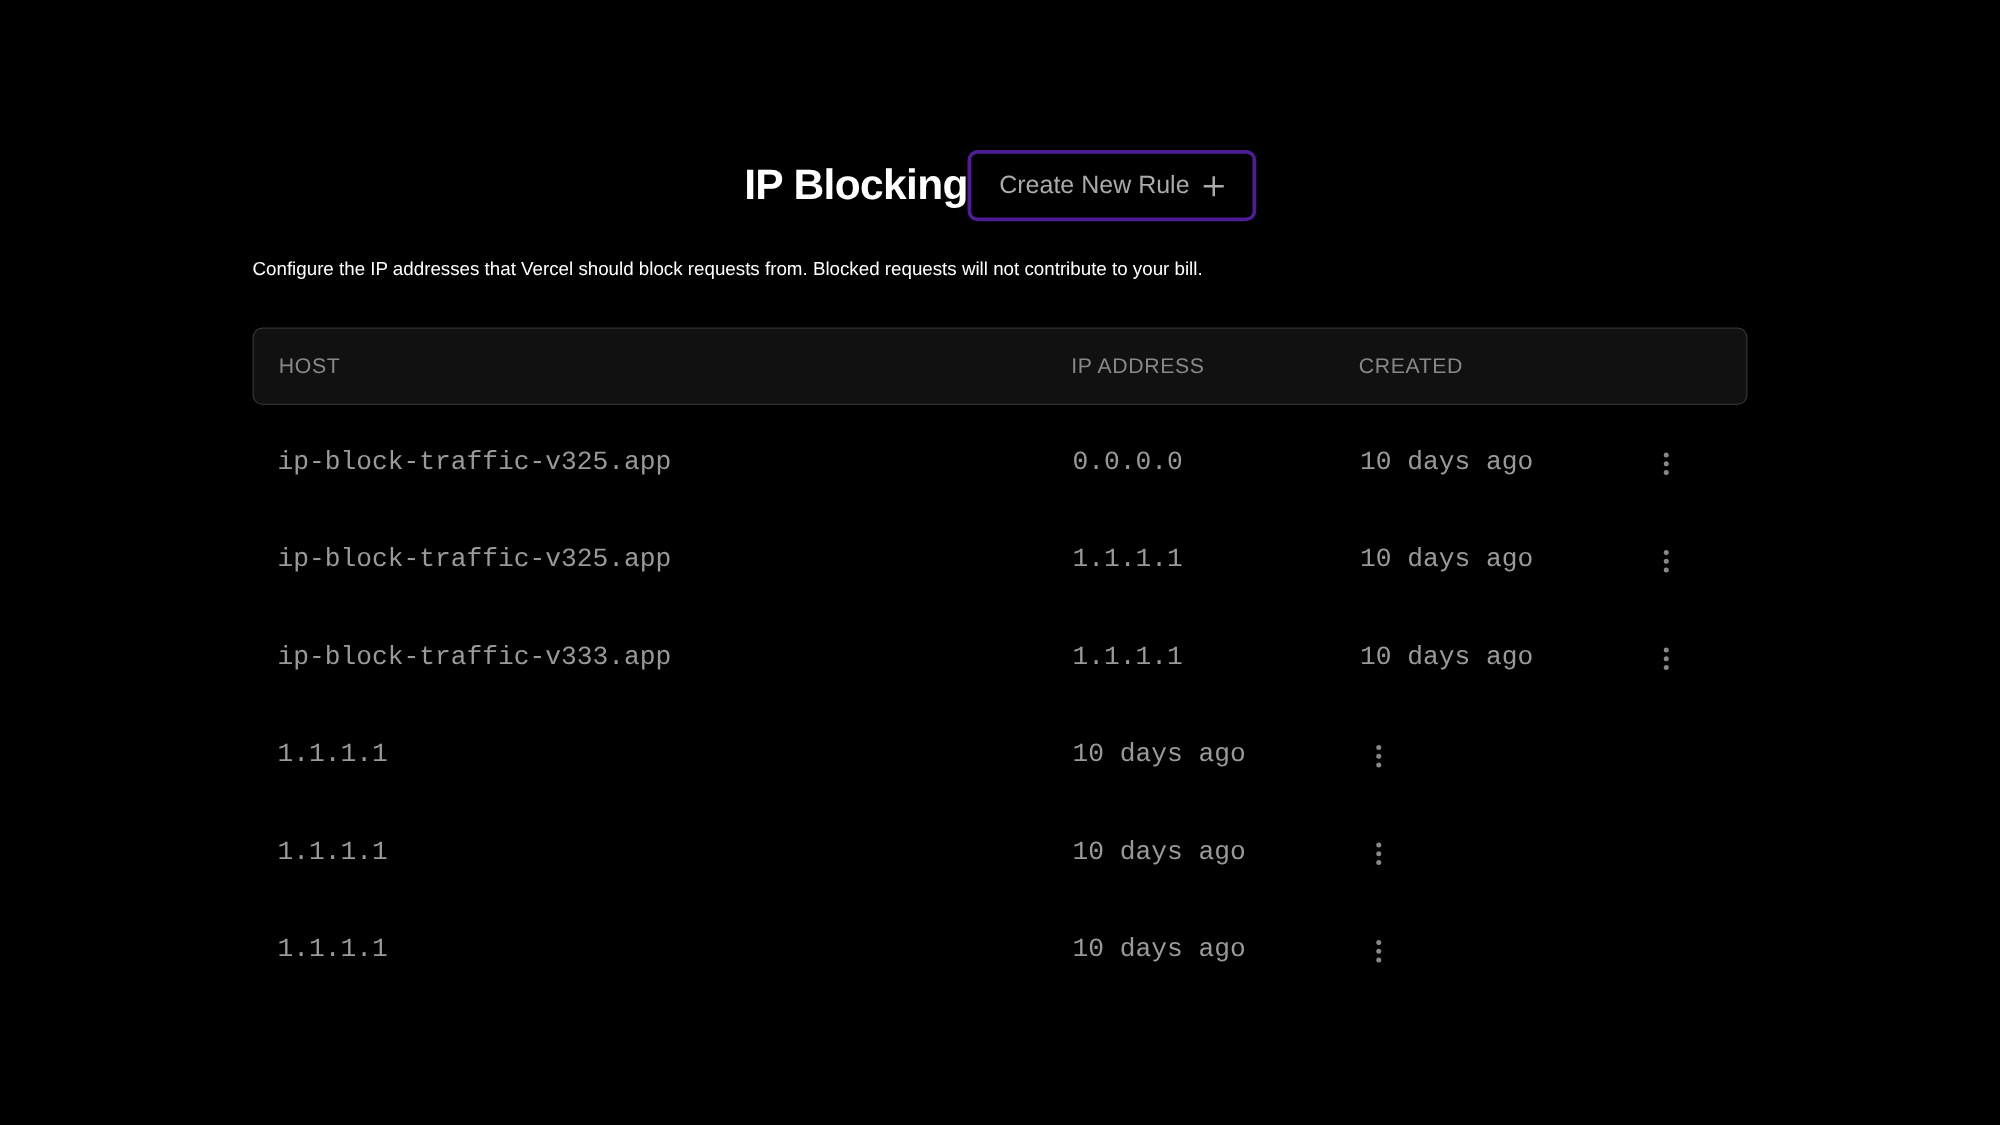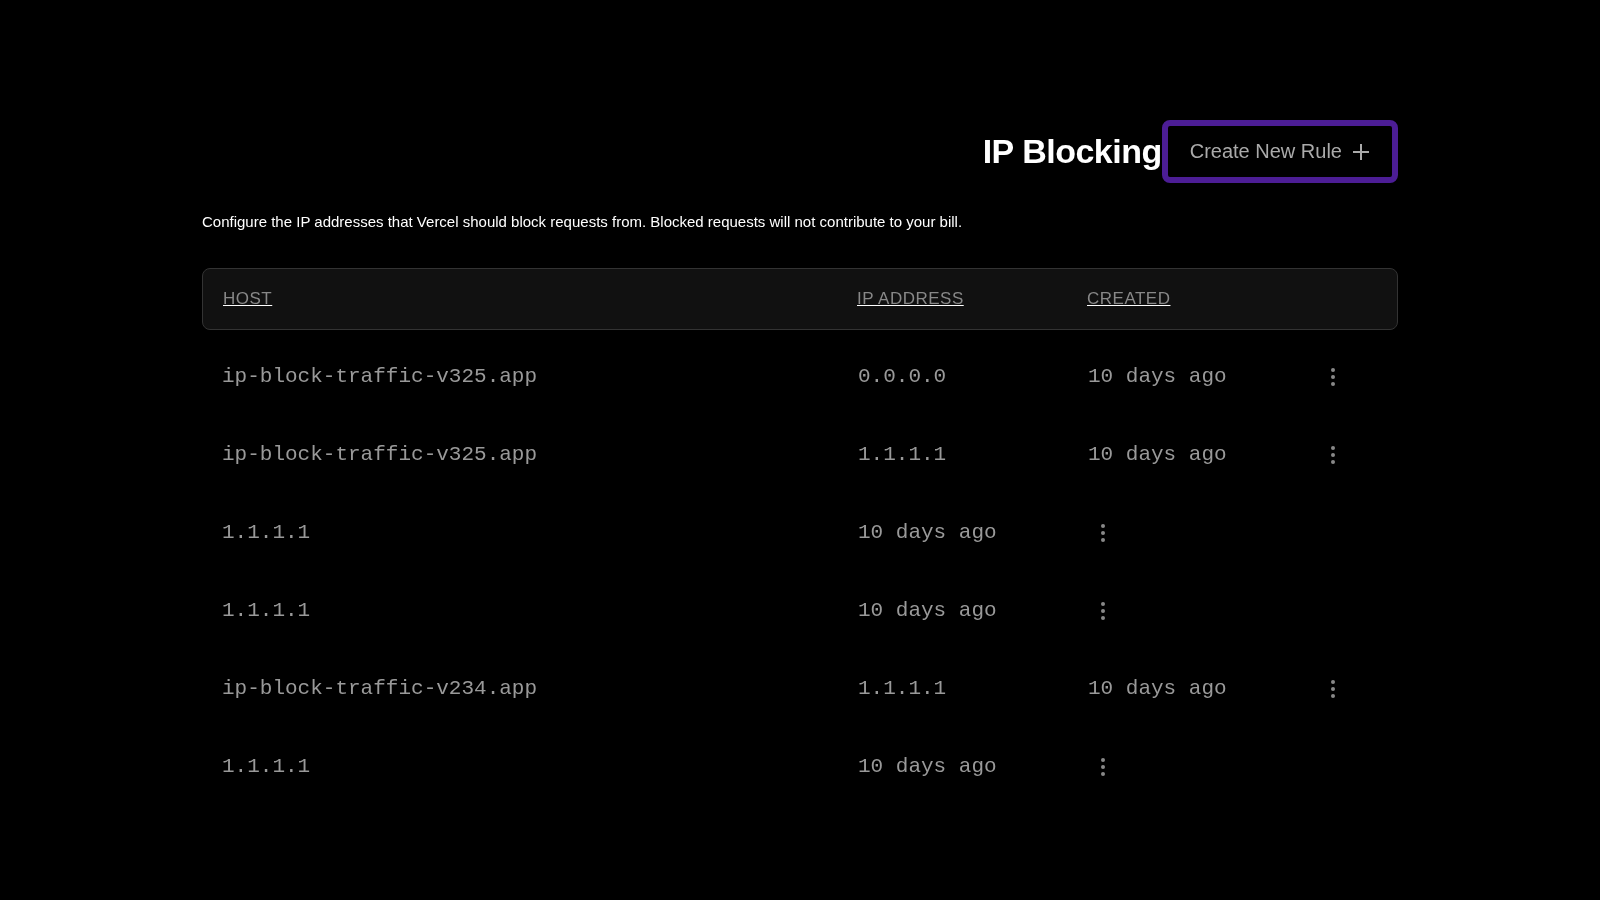--- a/index.html
+++ b/index.html
@@ -17,38 +17,38 @@
     }
     
     .container {
       max-width: 1400px;
       margin: 0 auto;
       padding: 120px 102px 0;
     }
     
     .header-row {
       display: flex;
-      justify-content: flex-end;
+      justify-content: center;
       align-items: center;
       margin-bottom: 28px;
     }
     
     .page-title {
       font-size: 34px;
       font-weight: 700;
       color: #ffffff;
       letter-spacing: -0.5px;
     }
     
     .create-button {
       display: flex;
       align-items: center;
       gap: 10px;
       background-color: transparent;
-      border: 6px solid #4c1d95;
+      border: 3px solid #4c1d95;
       border-radius: 8px;
       padding: 14px 22px;
       color: #aaaaaa;
       font-size: 20px;
       cursor: pointer;
       transition: background-color 0.15s;
     }
     
     .plus-icon {
       display: inline-block;
@@ -90,21 +90,20 @@
     }
     
     .table-header {
       display: grid;
       grid-template-columns: 1fr 230px 230px 60px;
       padding: 20px 20px;
       background-color: #111111;
       border: 1px solid #333333;
       border-radius: 8px;
       margin-bottom: 8px;
-      text-decoration: underline;
     }
     
     .table-header-cell {
       font-size: 17px;
       color: #888888;
       text-transform: uppercase;
       letter-spacing: 0.5px;
       font-weight: 400;
     }
     
@@ -195,49 +194,49 @@
           <span class="more-dots">
               <span></span>
               <span></span>
               <span></span>
             </span>
         </button>
       </div>
     </div>
 
     <div class="table-row">
-      <div class="table-cell">1.1.1.1</div>
-      <div class="table-cell">10 days ago</div>
-      <div>
-        <button class="more-button">
-          <span class="more-dots">
-              <span></span>
-              <span></span>
-              <span></span>
-            </span>
-        </button>
-      </div>
-    </div>
-
-    <div class="table-row">
-      <div class="table-cell">1.1.1.1</div>
-      <div class="table-cell">10 days ago</div>
-      <div>
-        <button class="more-button">
-          <span class="more-dots">
-              <span></span>
-              <span></span>
-              <span></span>
-            </span>
-        </button>
-      </div>
-    </div>
-
-    <div class="table-row">
-      <div class="table-cell">ip-block-traffic-v234.app</div>
+      <div class="table-cell">ip-block-traffic-v333.app</div>
+      <div class="table-cell">1.1.1.1</div>
+      <div class="table-cell">10 days ago</div>
+      <div>
+        <button class="more-button">
+          <span class="more-dots">
+              <span></span>
+              <span></span>
+              <span></span>
+            </span>
+        </button>
+      </div>
+    </div>
+
+    <div class="table-row">
+      <div class="table-cell">1.1.1.1</div>
+      <div class="table-cell">10 days ago</div>
+      <div>
+        <button class="more-button">
+          <span class="more-dots">
+              <span></span>
+              <span></span>
+              <span></span>
+            </span>
+        </button>
+      </div>
+    </div>
+
+    <div class="table-row">
       <div class="table-cell">1.1.1.1</div>
       <div class="table-cell">10 days ago</div>
       <div>
         <button class="more-button">
           <span class="more-dots">
               <span></span>
               <span></span>
               <span></span>
             </span>
         </button>

